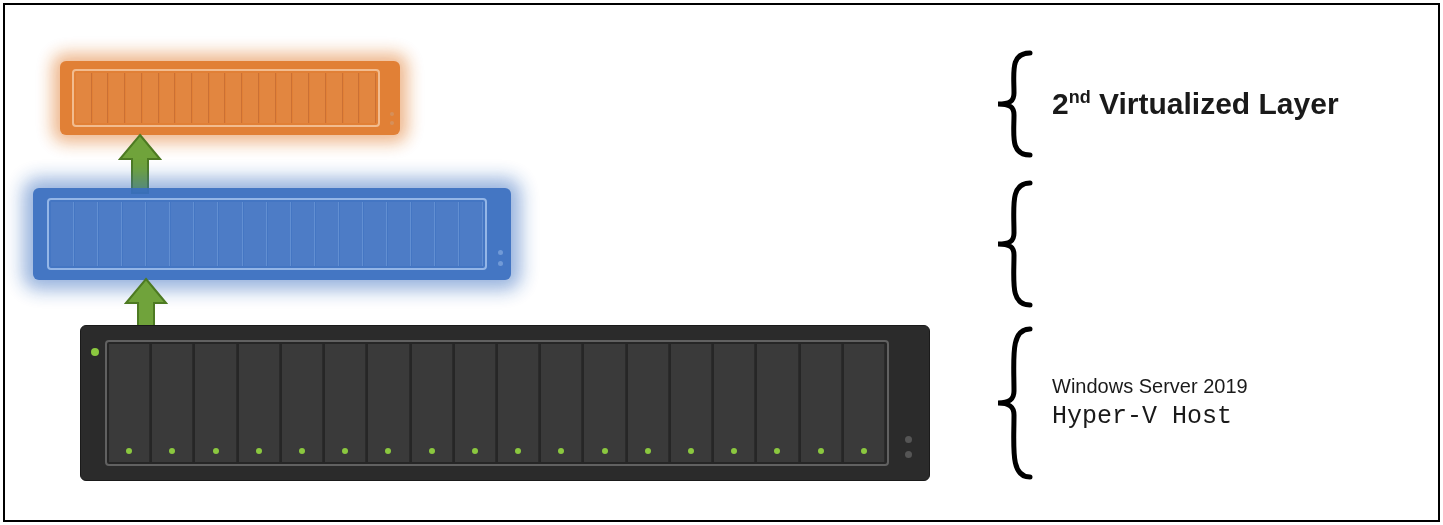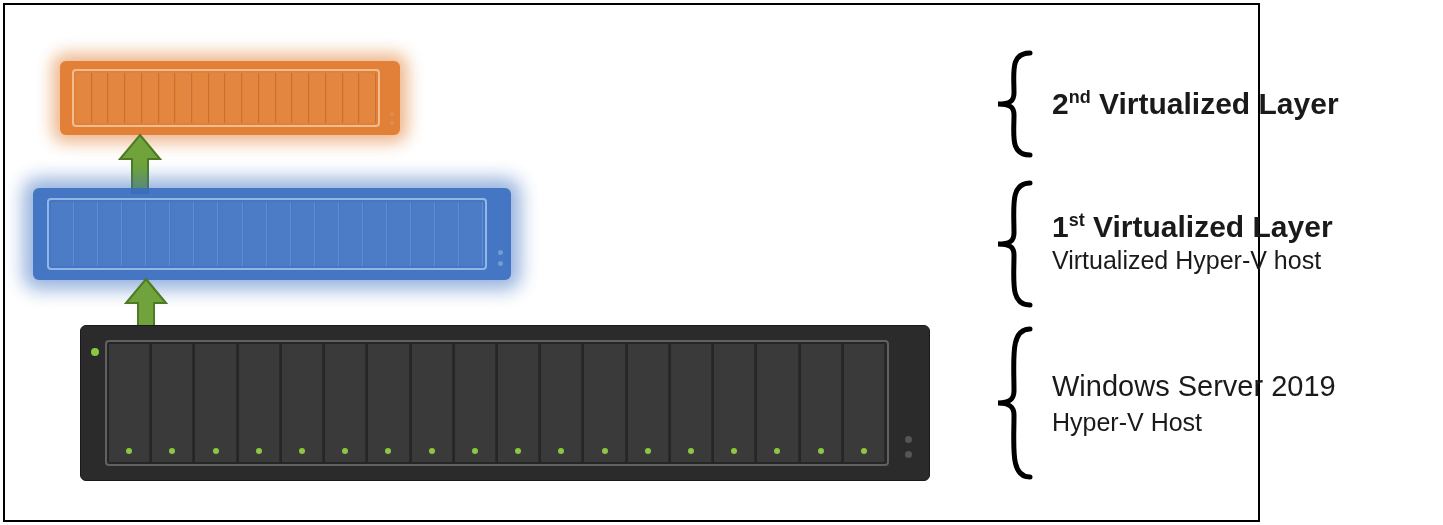--- a/index.html
+++ b/index.html
@@ -8,21 +8,21 @@
     padding: 0;
     font-family: "Segoe UI", Arial, sans-serif;
     background: #fff;
     width: 1443px;
     height: 525px;
     position: relative;
   }
   .frame {
     position: absolute;
     left: 3px; top: 3px;
-    width: 1257px; height: 519px;
+    width: 1437px; height: 519px;
     border: 2px solid #000;
   }
   .diagram-area {
     position: absolute;
     left: 0; top: 0; bottom: 0;
     width: 985px;
   }
   .labels-area {
     position: absolute;
     left: 985px; right: 0;
@@ -302,34 +302,28 @@
         </div>
       </div>
     </div>
 
     <div class="label-group" style="top:174px; height:130px;">
       <div class="brace" style="height:130px;">
         <svg viewBox="0 0 54 130" preserveAspectRatio="none">
           <path d="M40 4 C20 4 24 28 24 54 C24 62 20 65 8 65 C20 65 24 68 24 76 C24 102 20 126 40 126" fill="none" stroke="#000" stroke-width="5" stroke-linecap="round"></path>
         </svg>
       </div>
-      <div class="label-text">
-        <div class="label-title" style="font-size:30px;">
-          <span>1</span><span class="sup">st</span><span> Virtualized Layer</span>
-        </div>
-        <div class="label-sub" style="font-size:25px;">Virtualized Hyper-V host</div>
-      </div>
     </div>
 
     <div class="label-group" style="top:320px; height:156px;">
       <div class="brace" style="height:156px;">
         <svg viewBox="0 0 54 156" preserveAspectRatio="none">
           <path d="M40 4 C20 4 24 34 24 66 C24 74 20 78 8 78 C20 78 24 82 24 90 C24 122 20 152 40 152" fill="none" stroke="#000" stroke-width="5" stroke-linecap="round"></path>
         </svg>
       </div>
       <div class="label-text">
-        <div class="label-sub" style="font-size:29px;">Windows Server 2019</div>
-        <div class="label-sub" style="font-size:25px;">Hyper-V Host</div>
+        <div class="label-sub" style="font-size:20px;">Windows Server 2019</div>
+        <div class="label-sub" style="font-size:25px;font-family:Liberation Mono, monospace;">Hyper-V Host</div>
       </div>
     </div>
 
   </div>
 </div>
 
 </body></html>

